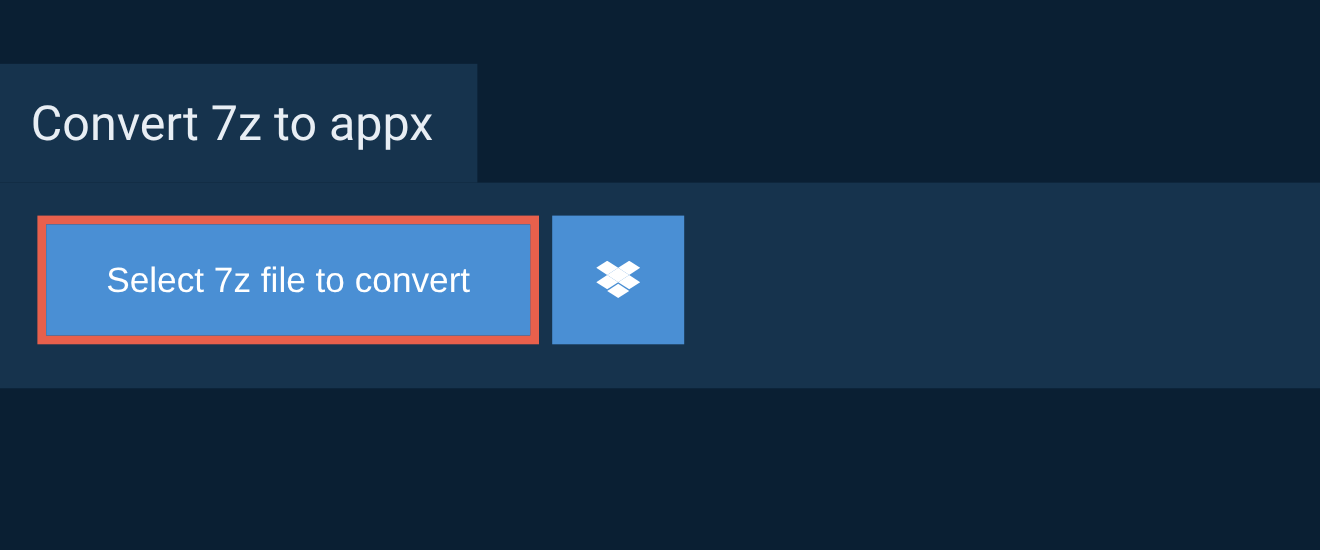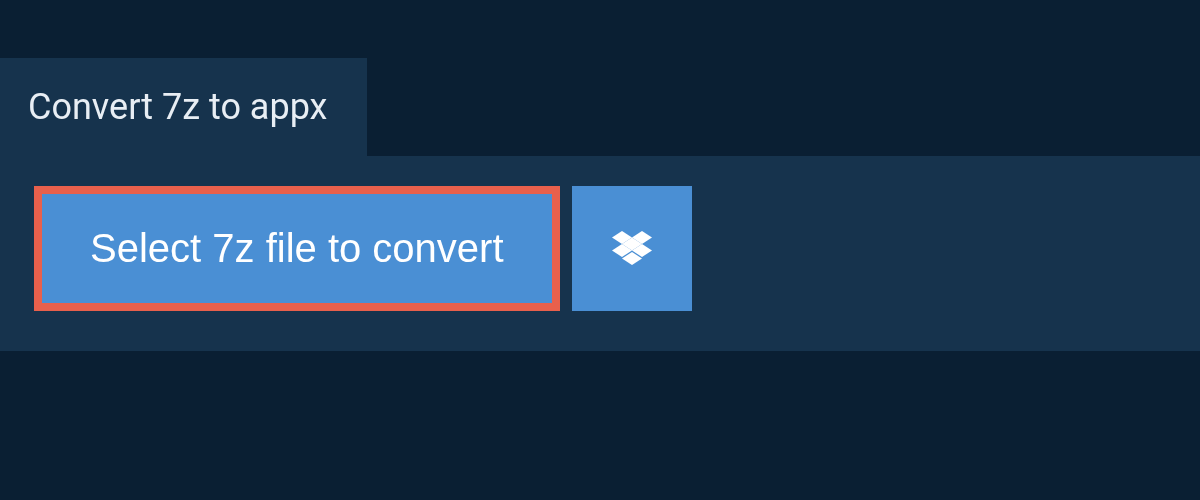--- a/index.html
+++ b/index.html
@@ -15,41 +15,41 @@
       overflow: hidden;
     }
     .header-tab {
       background: #16334d;
       display: inline-block;
       padding: 28px 40px 28px 28px;
       margin-top: 58px;
     }
     .header-title {
       color: #e8eef4;
-      font-size: 36px;
+      font-size: 44px;
       font-weight: 400;
     }
     .main-panel {
       background: #16334d;
       width: 100%;
       padding: 30px 34px 40px 34px;
       margin-top: 0;
     }
     .button-row {
       display: flex;
       gap: 12px;
     }
     .select-button-wrapper {
       border: 8px solid #e8604c;
       display: inline-block;
     }
     .select-button {
       background: #4a8fd4;
       color: #ffffff;
-      font-size: 40px;
+      font-size: 32px;
       font-weight: 400;
       padding: 32px 48px;
       display: flex;
       align-items: center;
       justify-content: center;
       cursor: pointer;
       border: none;
       min-width: 440px;
     }
     .dropbox-button {

